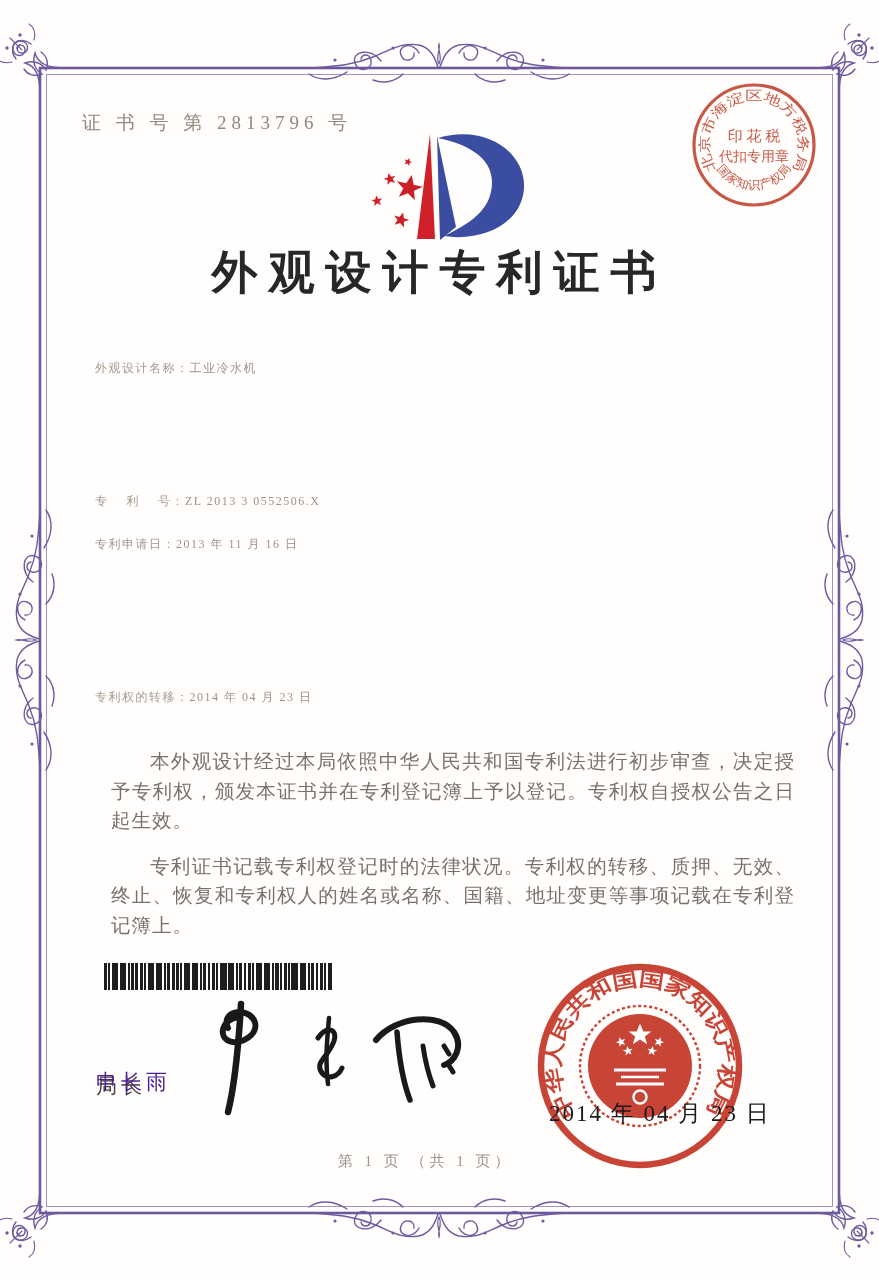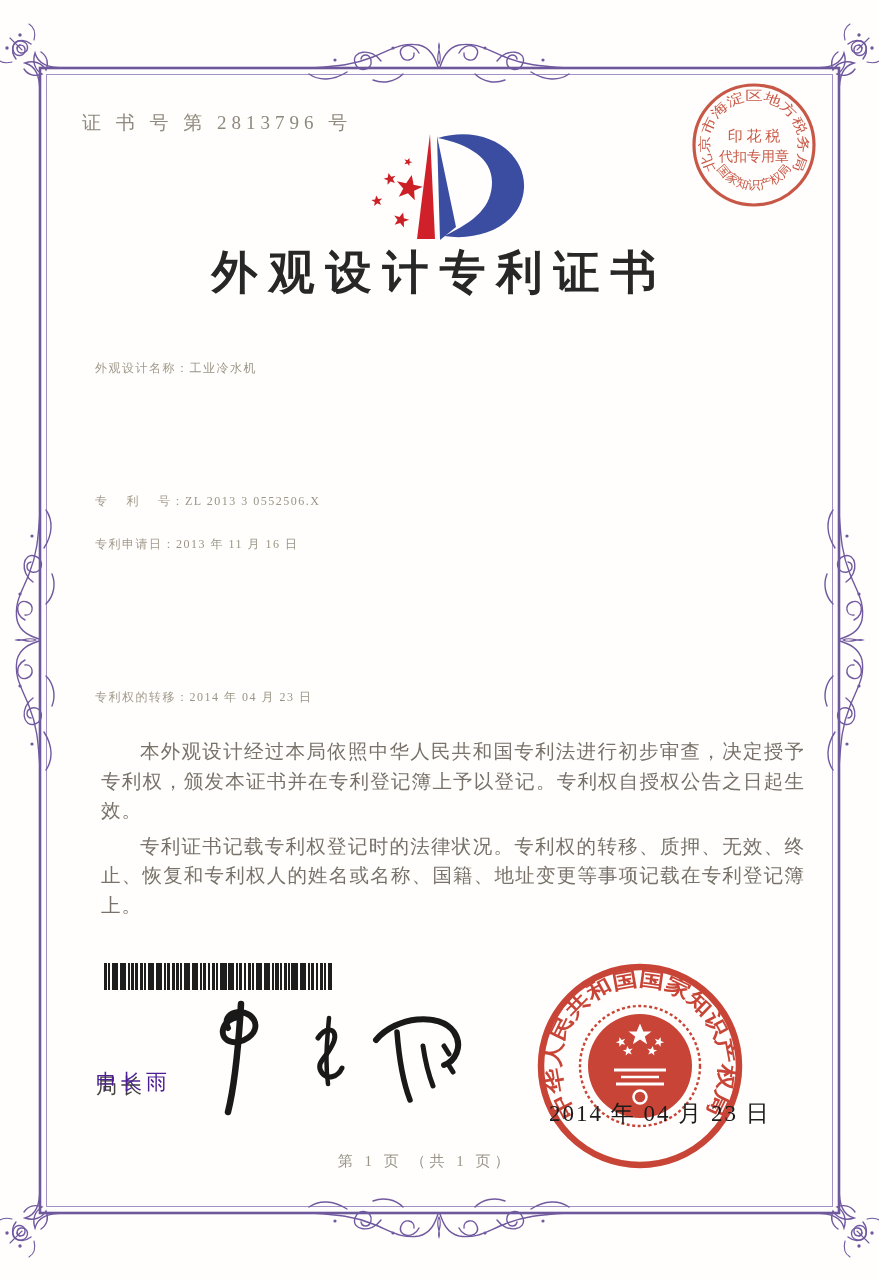--- a/index.html
+++ b/index.html
@@ -14,21 +14,21 @@
   .cert-no{left:82px;top:110px;font-size:19px;letter-spacing:5px;color:#8f897d;white-space:nowrap;}
   .logo-svg{left:330px;top:124px;width:225px;height:125px;}
   .title{left:0;top:242px;width:100%;text-align:center;font-size:46px;letter-spacing:11px;
          color:#272727;font-weight:600;white-space:nowrap;}
   
   .field{left:95px;font-size:12px;letter-spacing:1.5px;color:#a29b8d;white-space:nowrap;}
   .field .val{color:#9b9486;}
   
   .paras{left:95px;top:731px;width:716px;font-size:19.5px;line-height:29.5px;
          color:#78726a;letter-spacing:1px;text-align:justify;}
-  .paras p{margin:6px;text-indent:2em;}
+  .paras p{margin:16px;text-indent:2em;}
   
   .barcode{left:104px;top:963px;width:228px;height:27px;
     background-image:
       repeating-linear-gradient(90deg,#1d1d1d 0 2px,transparent 2px 4px),
       repeating-linear-gradient(90deg,#1d1d1d 0 3px,transparent 3px 9px),
       repeating-linear-gradient(90deg,transparent 0 5px,#1d1d1d 5px 6px,transparent 6px 13px);
   }
   
   .director-label{left:96px;top:1072px;font-size:21px;letter-spacing:4px;color:#44423e;}
   .director-name{left:96px;top:1068px;font-size:21px;letter-spacing:4px;color:#4c1d95;}

